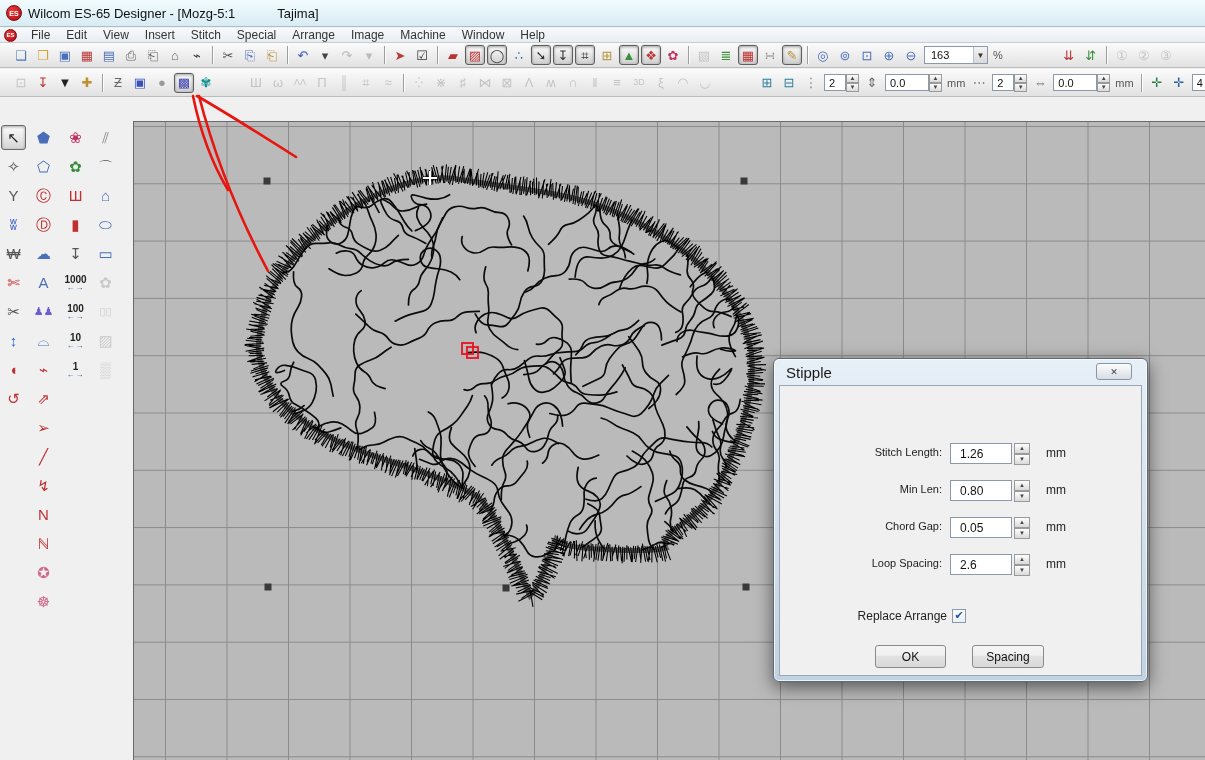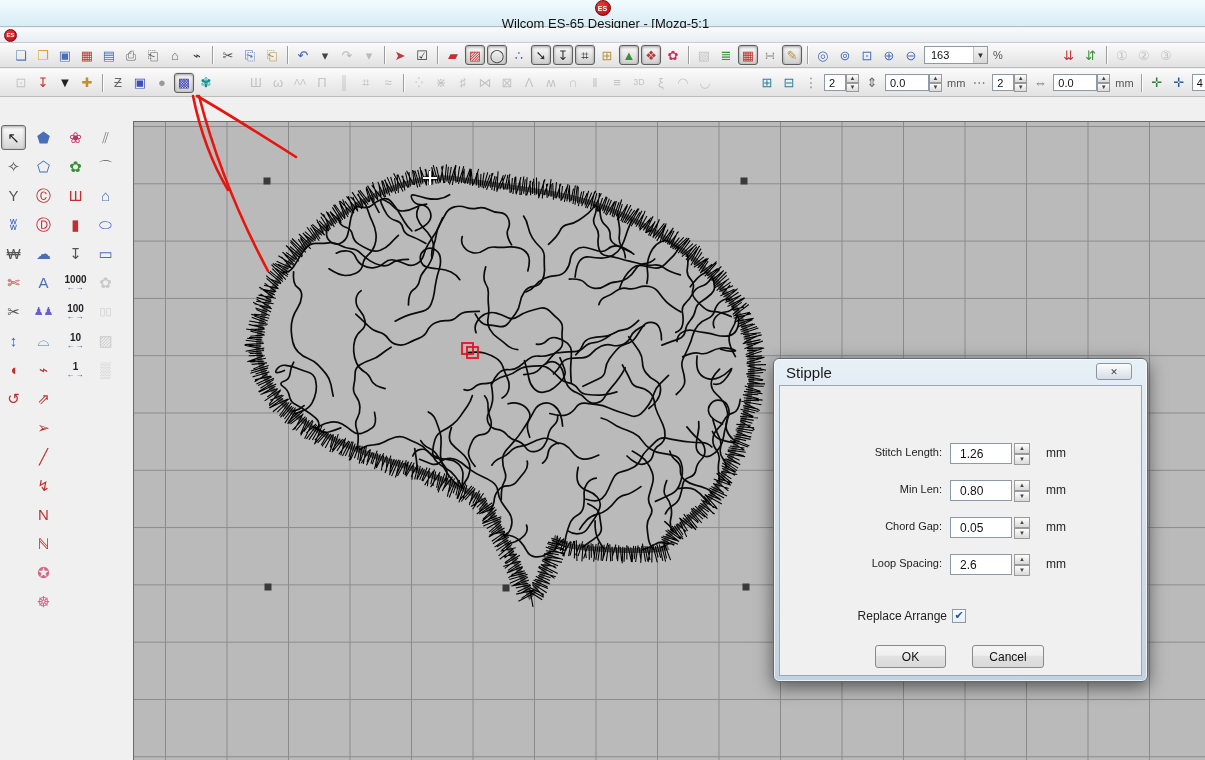--- a/index.html
+++ b/index.html
@@ -2,21 +2,21 @@
 <html><head>
 <meta charset="utf-8">
 <style>
   * { box-sizing: border-box; margin: 0; padding: 0; }
   html,body { width:1205px; height:760px; overflow:hidden; font-family:"Liberation Sans",sans-serif; }
   #app { position:relative; width:1205px; height:760px; background:#f0f0f0; overflow:hidden; }
 
   
   #titlebar { position:absolute; left:0; top:0; right:0; height:27px;
     background:linear-gradient(#f2fcfe,#e2f2f8 60%,#d8ecf4); border-bottom:1px solid #aebdc6;
-    display:flex; align-items:center; padding-left:6px;flex-direction:column; }
+    display:flex; align-items:center; padding-left:6px; }
   .es-logo { width:16px; height:16px; border-radius:50%; background:radial-gradient(circle at 35% 30%,#e83a3a,#b00a14);
     color:#fff; font-size:7px; font-weight:bold; display:flex; align-items:center; justify-content:center;
     border:1px solid #7d0a0a; margin-right:6px; flex:0 0 auto;}
   #titlebar .ttext { font-size:13px; color:#111; }
   #titlebar .ttext2 { font-size:13px; color:#111; margin-left:42px; }
 
   
   #menubar { position:absolute; left:0; top:28px; right:0; height:15px;
     background:linear-gradient(#f8fafc,#e8edf2); border-bottom:1px solid #c8cdd3;
     display:flex; align-items:center; padding-left:4px; }
@@ -101,20 +101,33 @@
 <div id="app">
 
   <div id="titlebar">
     <span class="es-logo">ES</span>
     <span class="ttext">Wilcom ES-65 Designer - [Mozg-5:1</span>
     <span class="ttext2">Tajima]</span>
   </div>
 
   <div id="menubar">
     <span class="es-logo">ES</span>
+    <span id="menu-items" style="display:flex;">
+        <span class="menu-item">File</span>
+        <span class="menu-item">Edit</span>
+        <span class="menu-item">View</span>
+        <span class="menu-item">Insert</span>
+        <span class="menu-item">Stitch</span>
+        <span class="menu-item">Special</span>
+        <span class="menu-item">Arrange</span>
+        <span class="menu-item">Image</span>
+        <span class="menu-item">Machine</span>
+        <span class="menu-item">Window</span>
+        <span class="menu-item">Help</span>
+      </span>
   </div>
 
   <div id="tb1" class="toolbar">
       <span class="tbtn">
         <span style="color: rgb(74, 121, 184);">❏</span>
       </span>
       <span class="tbtn">
         <span style="color: rgb(216, 162, 58);">❐</span>
       </span>
       <span class="tbtn">
@@ -706,16 +719,16 @@
         <i>▲</i>
         <i>▼</i>
       </div>
       <div class="dunit" style="top: 198px;">mm</div>
       <div id="dlg-fields"></div>
     <span class="cb-label">Replace Arrange</span>
     <span class="checkbox">
         <span class="check">✔</span>
       </span>
     <button class="dbtn" id="okbtn">OK</button>
-    <button class="dbtn" id="cancelbtn">Cancel</button>
+    <button class="dbtn" id="cancelbtn">Spacing</button>
   </div>
 
 </div>
 
 </body></html>

